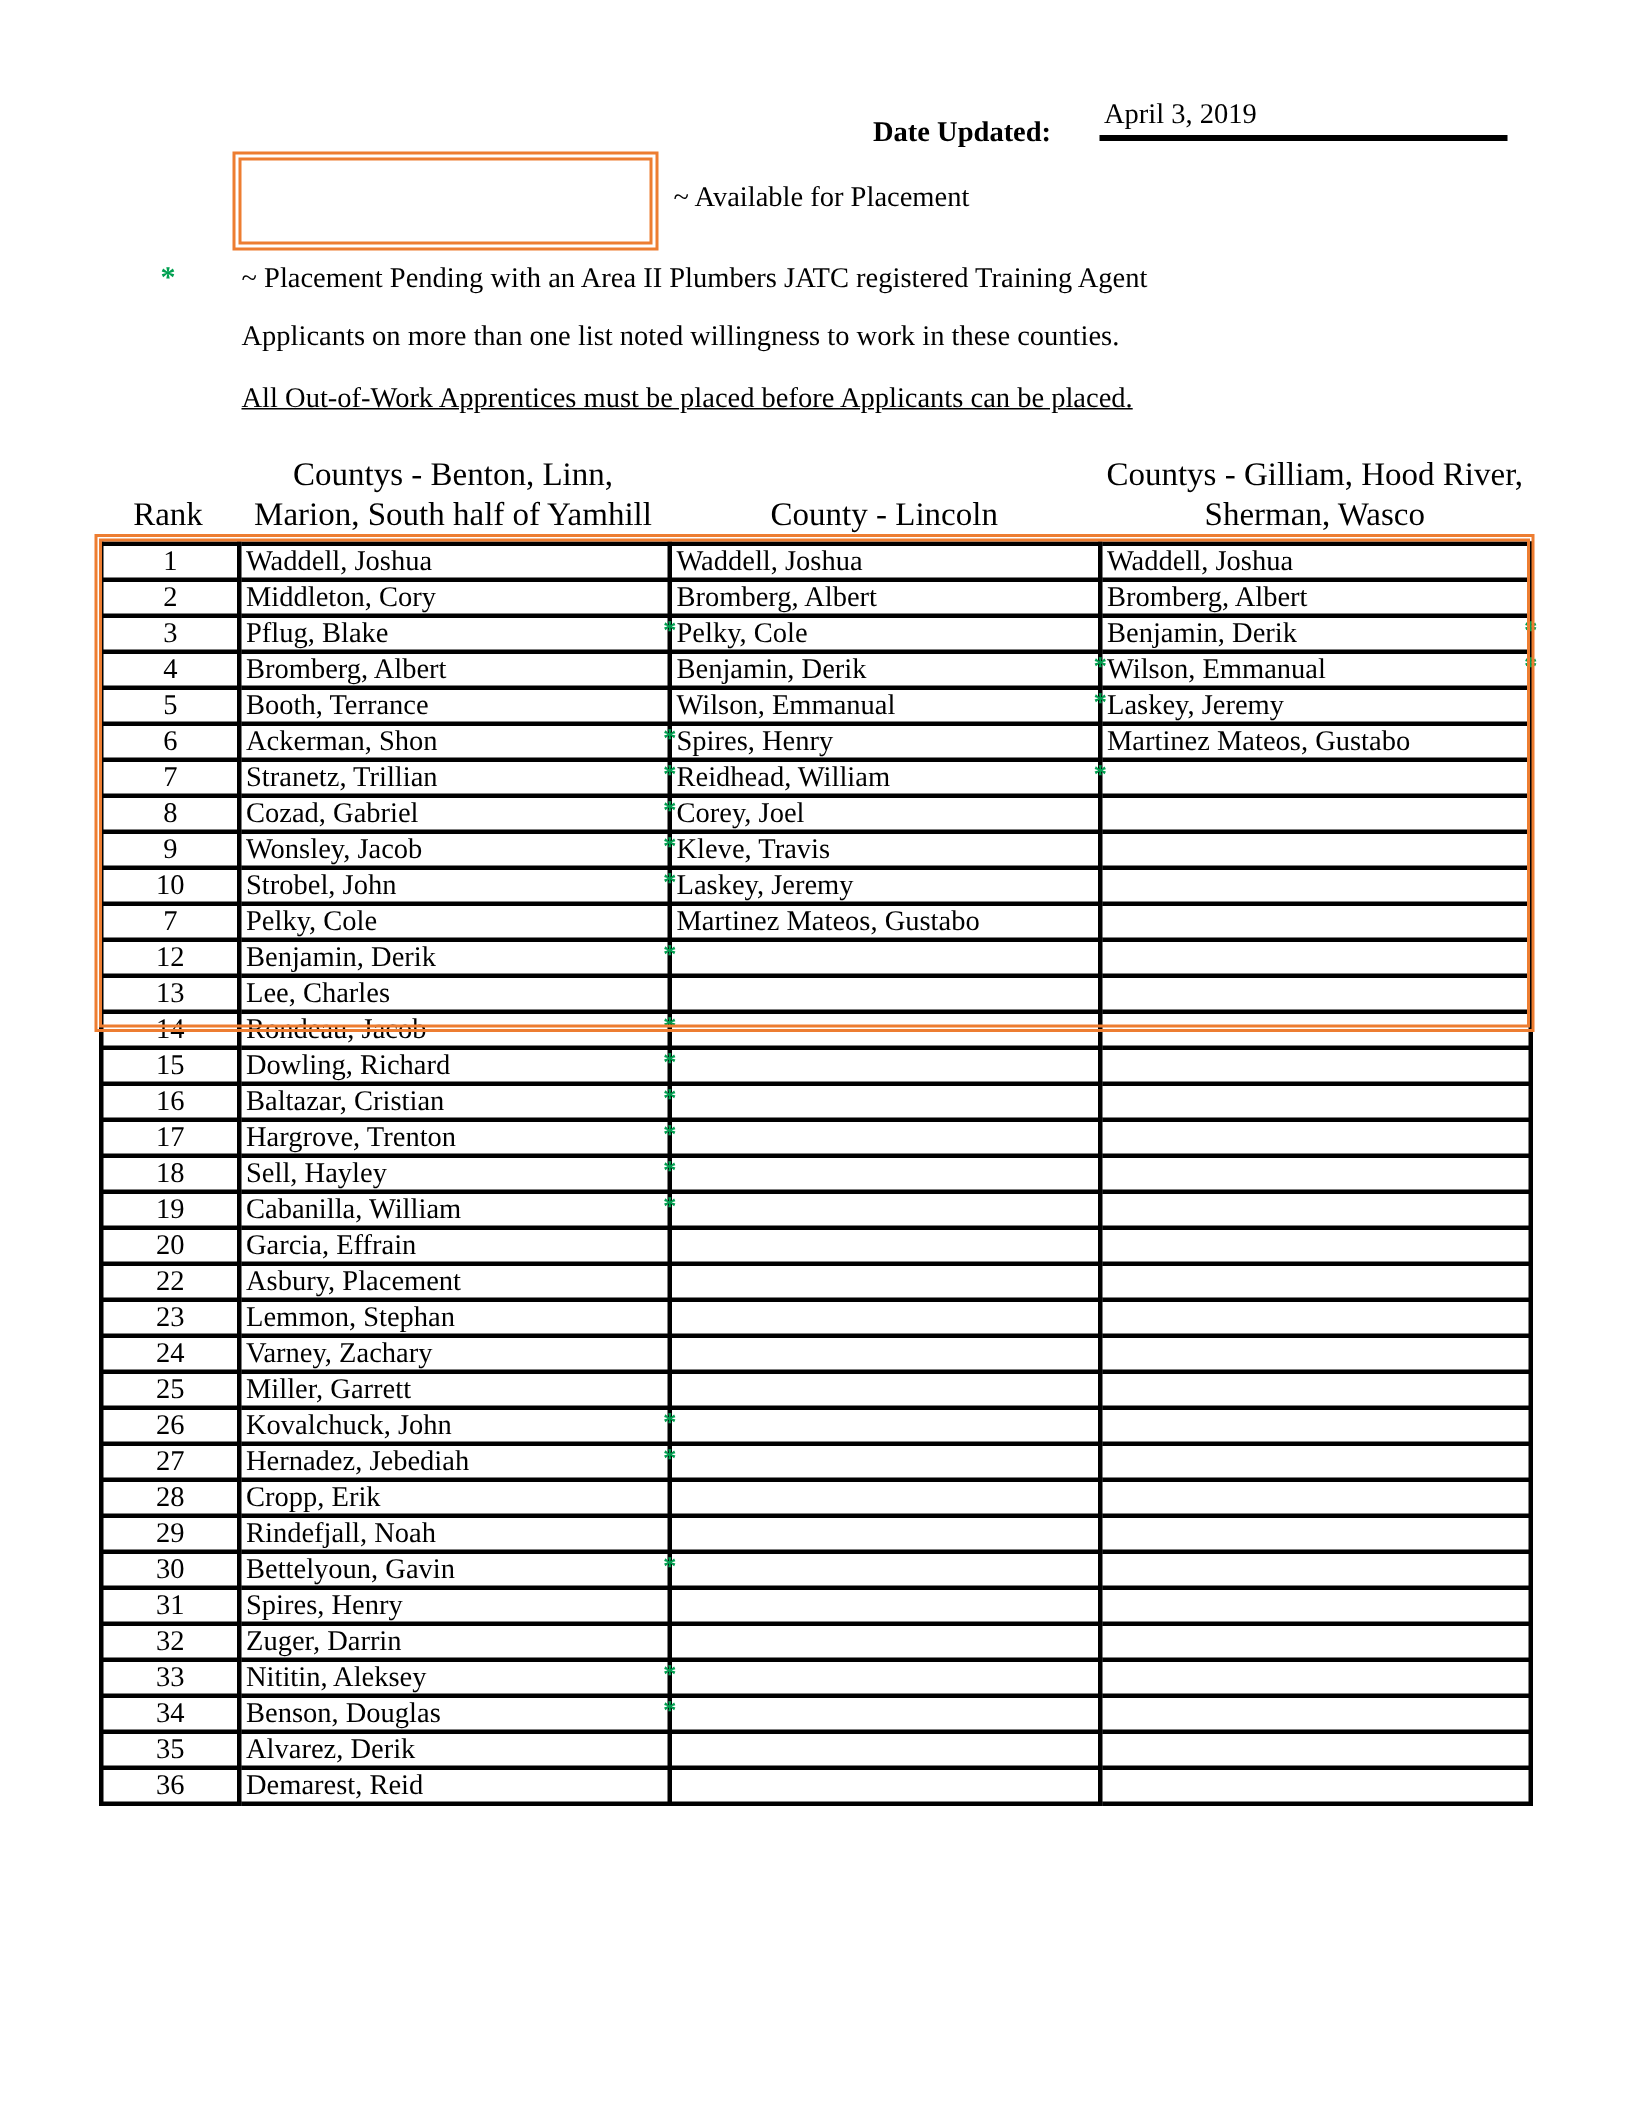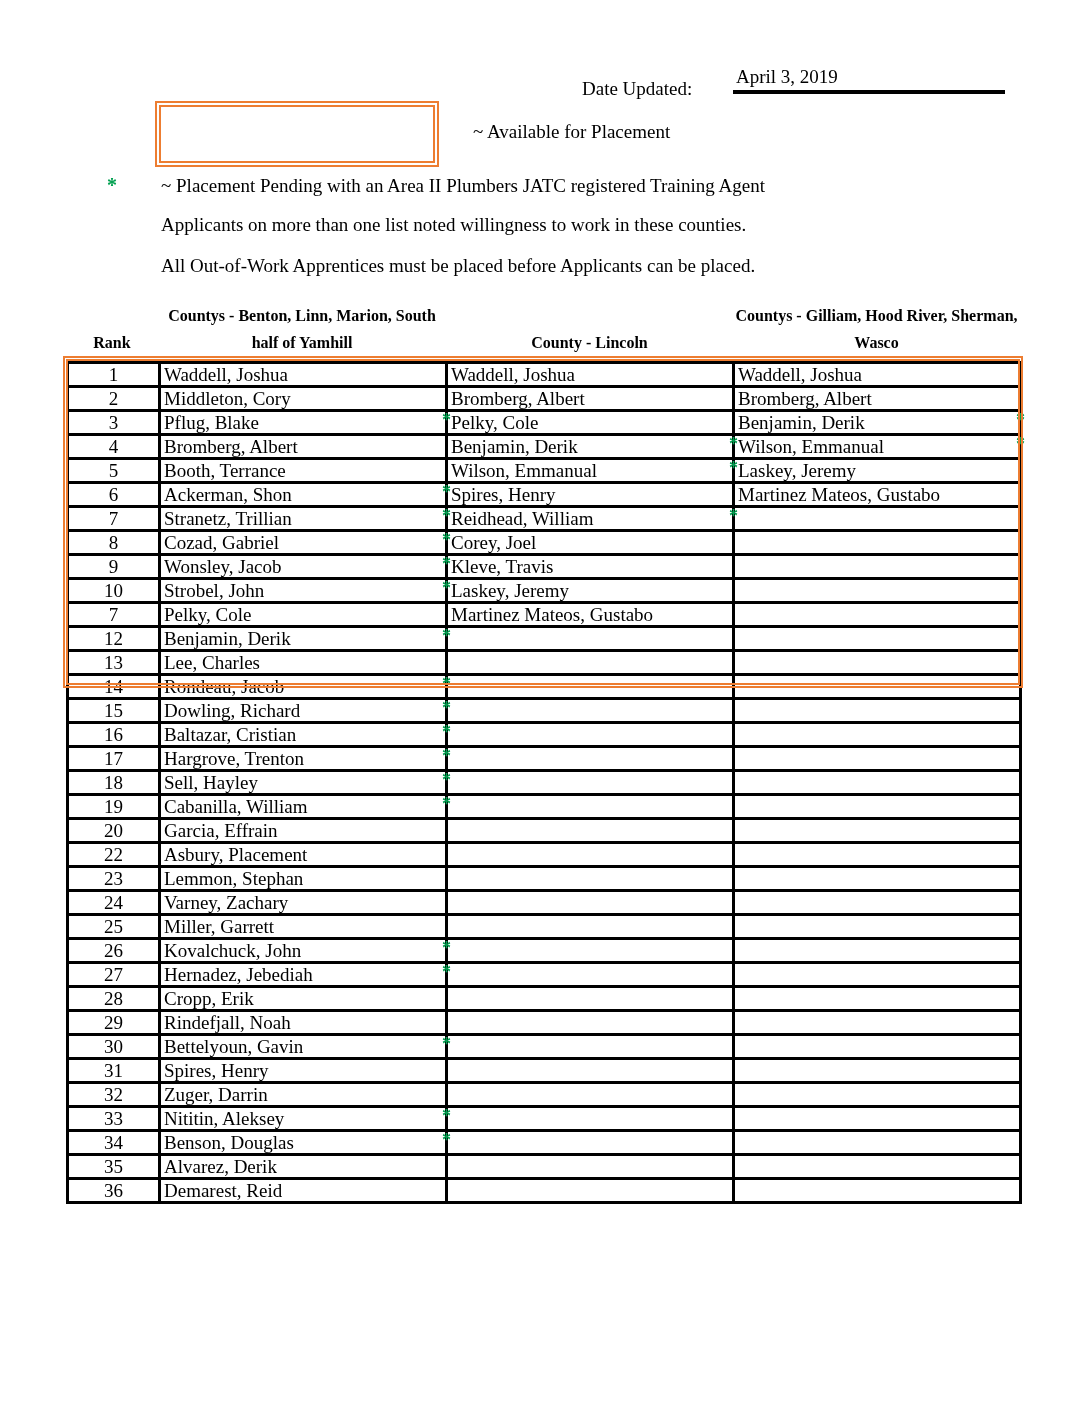--- a/index.html
+++ b/index.html
@@ -1,27 +1,27 @@
 <!DOCTYPE html>
 <html><head>
 <meta charset="utf-8">
 <style>
   html, body { margin: 0; padding: 0; background: #ffffff; }
   body { width: 1088px; height: 1408px; position: relative; font-family: "Liberation Serif", serif; color: #000; overflow: hidden; }
   .abs { position: absolute; }
-  .date-label { left: 582px; top: 78px; font-size: 19px; font-weight: normal; }
+  .date-label { left: 582px; top: 78px; font-size: 19px; font-weight: bold; }
   .date-value { left: 736px; top: 66px; font-size: 19px; }
   .date-line { left: 733px; top: 90px; width: 272px; height: 4px; background: #000; }
   .legend-box { left: 155px; top: 101px; width: 272px; height: 54px; border: 6px double #ED7D31; }
-  .legend-avail { left: 449px; top: 121px; font-size: 19px; margin-left: 24px; }
+  .legend-avail { left: 449px; top: 121px; font-size: 19px; }
   .legend-star { left: 107px; top: 174px; font-size: 20px; color: #00A050; font-weight: bold; }
   .legend-pending { left: 161px; top: 175px; font-size: 19px; }
   .note1 { left: 161px; top: 214px; font-size: 19px; }
-  .note2 { left: 161px; top: 255px; font-size: 19px; }
-  .hdr { font-size: 16px; font-weight: bold; text-align: center; line-height: 27px; }
+  .note2 { left: 161px; top: 255px; font-size: 19px; text-decoration: underline; }
+  .hdr { font-size: 22px; font-weight: normal; text-align: center; line-height: 27px; }
   .hdr-rank { left: 66px; top: 329px; width: 92px; }
   .hdr-c1 { left: 158px; top: 302px; width: 288px; }
   .hdr-c2 { left: 446px; top: 329px; width: 287px; }
   .hdr-c3 { left: 733px; top: 302px; width: 287px; }
 
   .table { left: 66px; top: 361px; width: 954px; border-collapse: collapse; table-layout: fixed; }
   .table td { border: 3px solid #000; height: 21px; padding: 0 0 0 3px; font-size: 19px; line-height: 21px; white-space: nowrap; position: relative; overflow: visible; }
   .table td.rank { text-align: center; padding: 0; }
   .table col.c-rank { width: 92px; }
   .table col.c-name { width: 287px; }

